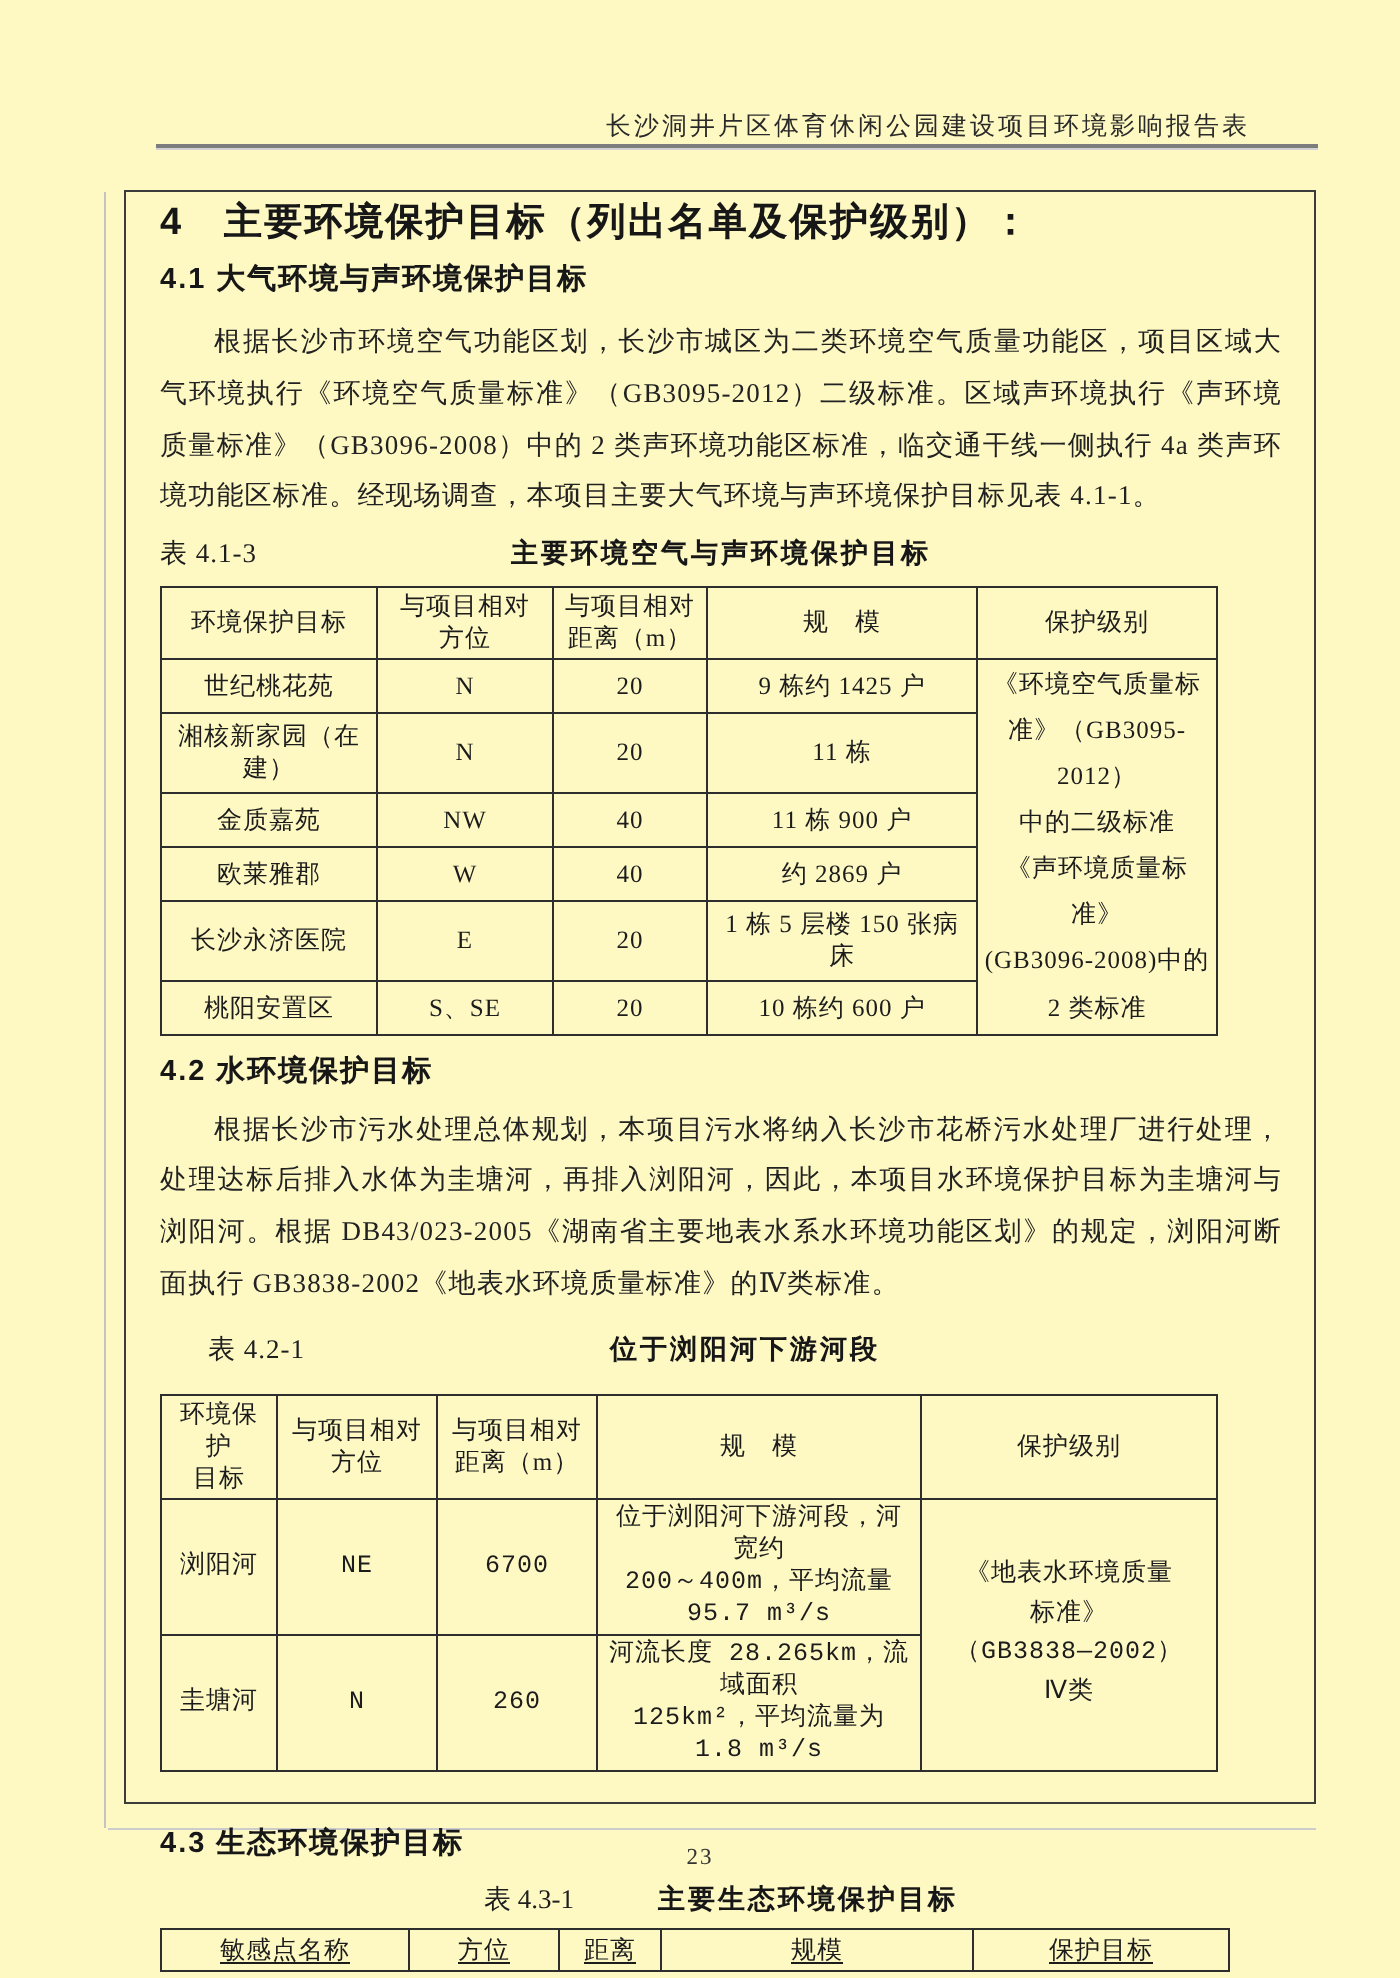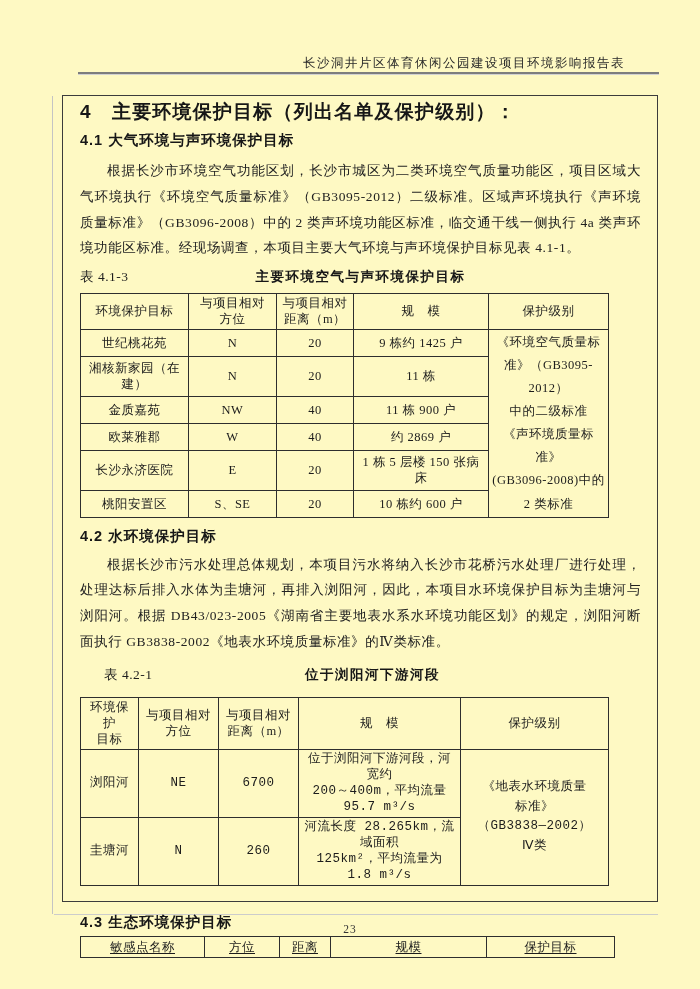--- a/index.html
+++ b/index.html
@@ -210,20 +210,24 @@
         <td>N</td>
         <td>260</td>
         <td>河流长度 28.265km，流域面积
 125km²，平均流量为 1.8 m³/s</td>
       </tr>
     </tbody>
       </table>
 
     <div class="h-sub mt-s43">4.3 生态环境保护目标</div>
 
+    <div class="tbl-caption-centered mt-c43">
+      <span class="cap-label">表 4.3-1</span>
+      <span class="cap-title">主要生态环境保护目标</span>
+    </div>
 
     <table class="t t43">
       <colgroup>
         <col style="width:124px">
           <col style="width:75px">
           <col style="width:51px">
           <col style="width:156px">
           <col style="width:128px">
       </colgroup>
       <tbody>

